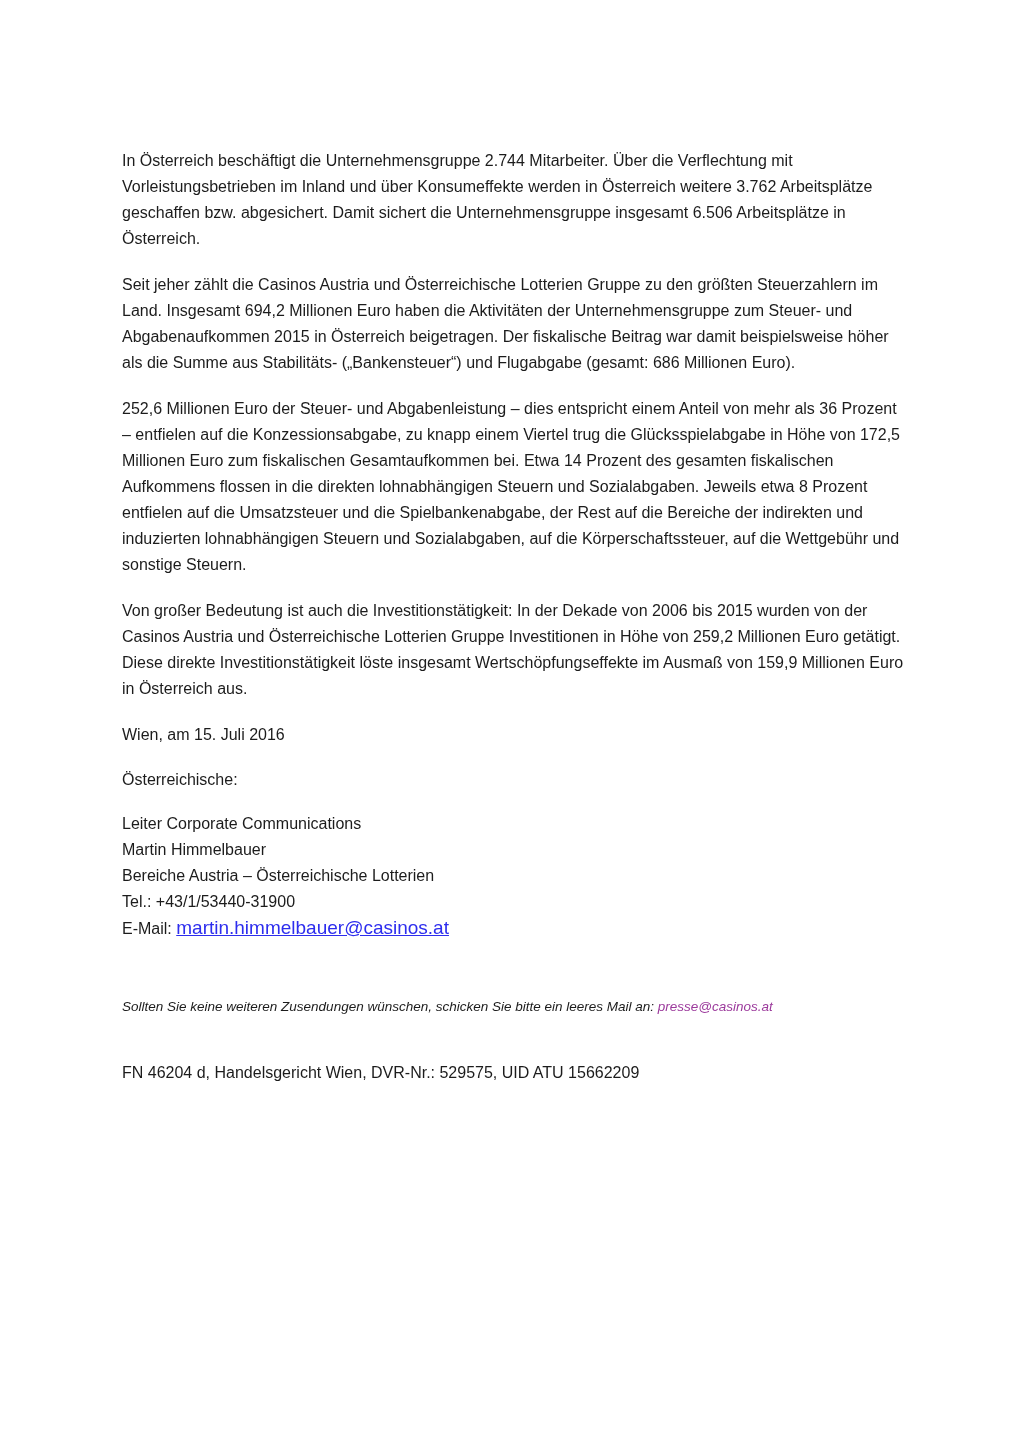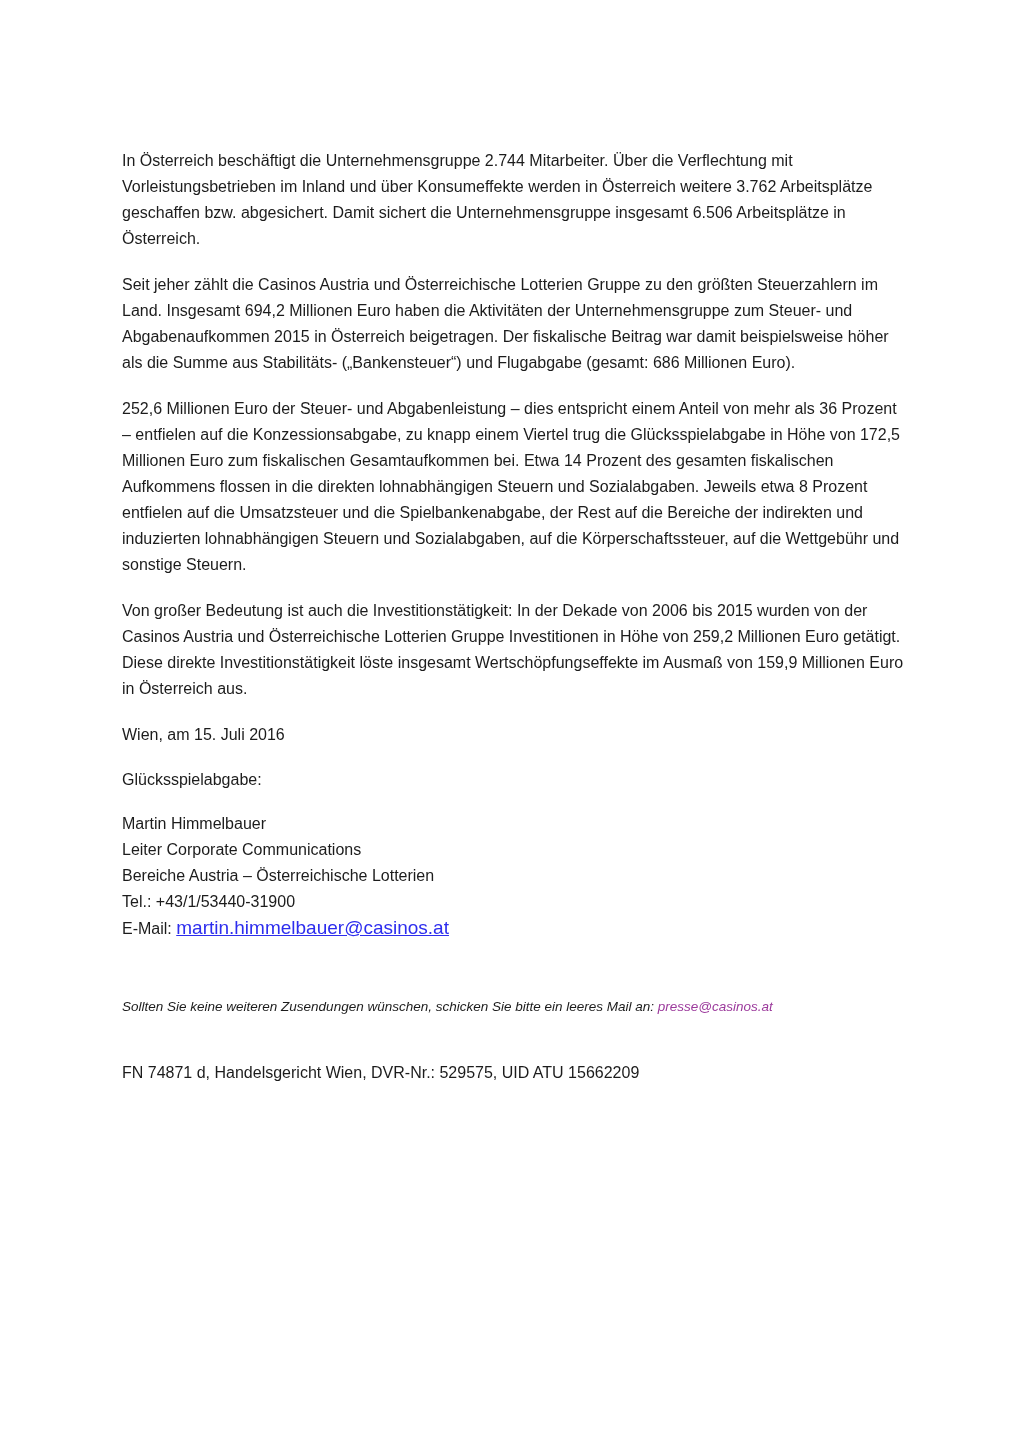--- a/index.html
+++ b/index.html
@@ -67,29 +67,29 @@
 
 <div class="page">
 
   <p class="body-par">In Österreich beschäftigt die Unternehmensgruppe 2.744 Mitarbeiter. Über die Verflechtung mit Vorleistungsbetrieben im Inland und über Konsumeffekte werden in Österreich weitere 3.762 Arbeitsplätze geschaffen bzw. abgesichert. Damit sichert die Unternehmensgruppe insgesamt 6.506 Arbeitsplätze in Österreich.</p>
   <p class="body-par">Seit jeher zählt die Casinos Austria und Österreichische Lotterien Gruppe zu den größten Steuerzahlern im Land. Insgesamt 694,2 Millionen Euro haben die Aktivitäten der Unternehmensgruppe zum Steuer- und Abgabenaufkommen 2015 in Österreich beigetragen. Der fiskalische Beitrag war damit beispielsweise höher als die Summe aus Stabilitäts- („Bankensteuer“) und Flugabgabe (gesamt: 686 Millionen Euro).</p>
   <p class="body-par">252,6 Millionen Euro der Steuer- und Abgabenleistung – dies entspricht einem Anteil von mehr als 36 Prozent – entfielen auf die Konzessionsabgabe, zu knapp einem Viertel trug die Glücksspielabgabe in Höhe von 172,5 Millionen Euro zum fiskalischen Gesamtaufkommen bei. Etwa 14 Prozent des gesamten fiskalischen Aufkommens flossen in die direkten lohnabhängigen Steuern und Sozialabgaben. Jeweils etwa 8 Prozent entfielen auf die Umsatzsteuer und die Spielbankenabgabe, der Rest auf die Bereiche der indirekten und induzierten lohnabhängigen Steuern und Sozialabgaben, auf die Körperschaftssteuer, auf die Wettgebühr und sonstige Steuern.</p>
   <p class="body-par">Von großer Bedeutung ist auch die Investitionstätigkeit: In der Dekade von 2006 bis 2015 wurden von der Casinos Austria und Österreichische Lotterien Gruppe Investitionen in Höhe von 259,2 Millionen Euro getätigt. Diese direkte Investitionstätigkeit löste insgesamt Wertschöpfungseffekte im Ausmaß von 159,9 Millionen Euro in Österreich aus.</p>
 
   <p class="dateline">Wien, am 15. Juli 2016</p>
 
-  <p class="contact-heading">Glücksspielabgabe:</p>
+  <p class="contact-heading">Österreichische:</p>
 
   <div class="contact-block">
+    <p>Leiter Corporate Communications</p>
     <p>Martin Himmelbauer</p>
-    <p>Leiter Corporate Communications</p>
     <p>Bereiche Austria – Österreichische Lotterien</p>
     <p>Tel.: +43/1/53440-31900</p>
     <p><span>E-Mail:</span> <a class="email-link">martin.himmelbauer@casinos.at</a></p>
   </div>
 
   <p class="unsubscribe"><span>Sollten Sie keine weiteren Zusendungen wünschen, schicken Sie bitte ein leeres Mail an:</span> <a class="unsubscribe-link">presse@casinos.at</a></p>
 
   <div class="footer">
-    <p>FN 74871 d, Handelsgericht Wien, DVR-Nr.: 529575, UID ATU 15662209</p>
+    <p>FN 46204 d, Handelsgericht Wien, DVR-Nr.: 529575, UID ATU 15662209</p>
   </div>
 
 </div>
 
 </body></html>

